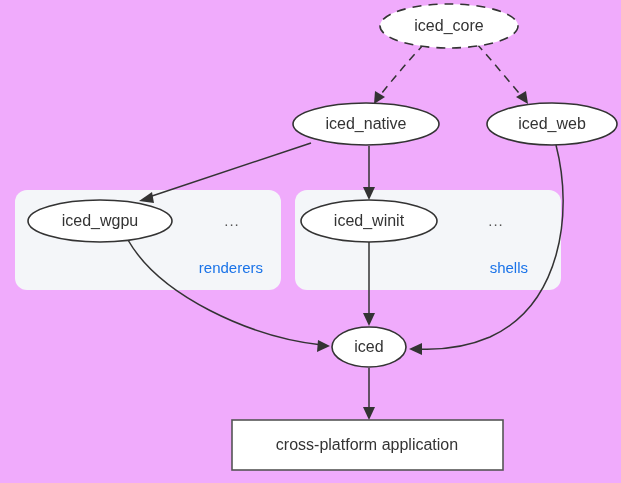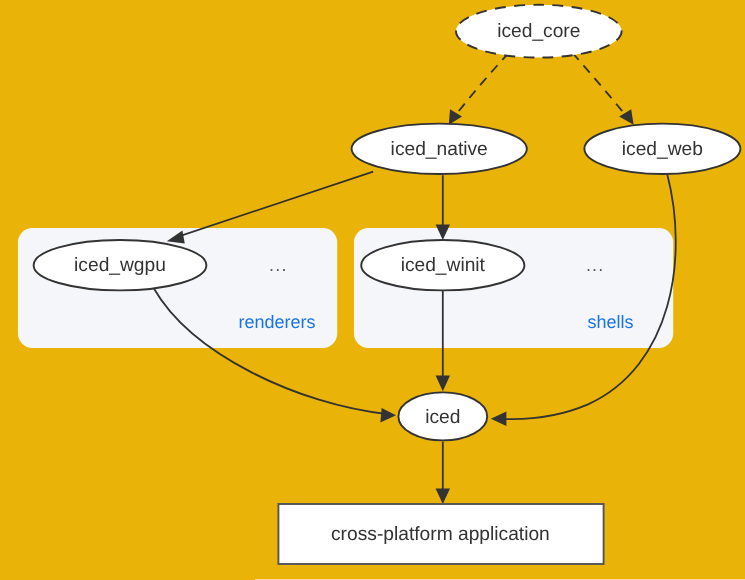--- a/index.html
+++ b/index.html
@@ -11,21 +11,21 @@
   body {
     width: 621px;
     height: 483px;
     overflow: hidden;
     font-family: "Liberation Sans", sans-serif;
   }
   #diagram-root {
     position: relative;
     width: 621px;
     height: 483px;
-    background: #eab308;
+    background: #f0abfc;
   }
   svg#graph {
     display: block;
     width: 621px;
     height: 483px;
   }
   .node-ellipse {
     fill: #ffffff;
     stroke: #333333;
     stroke-width: 1.6;

